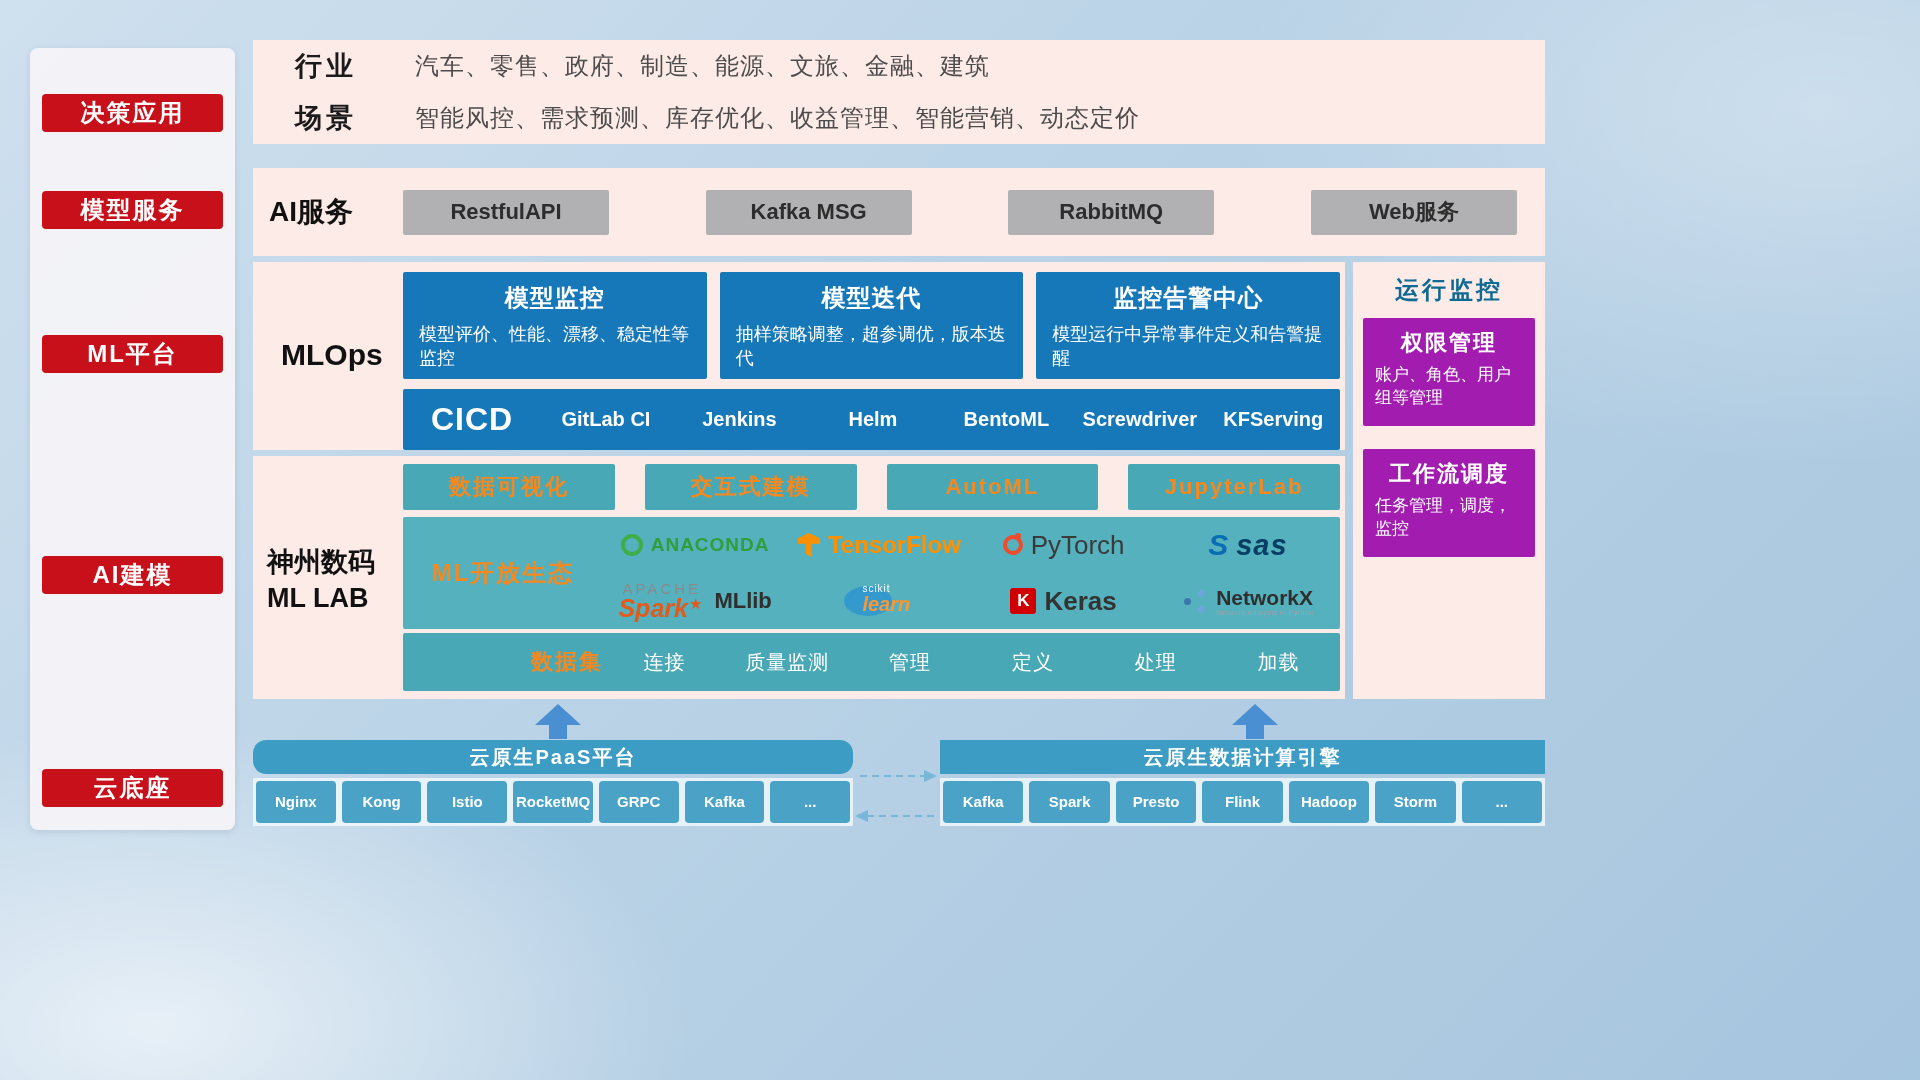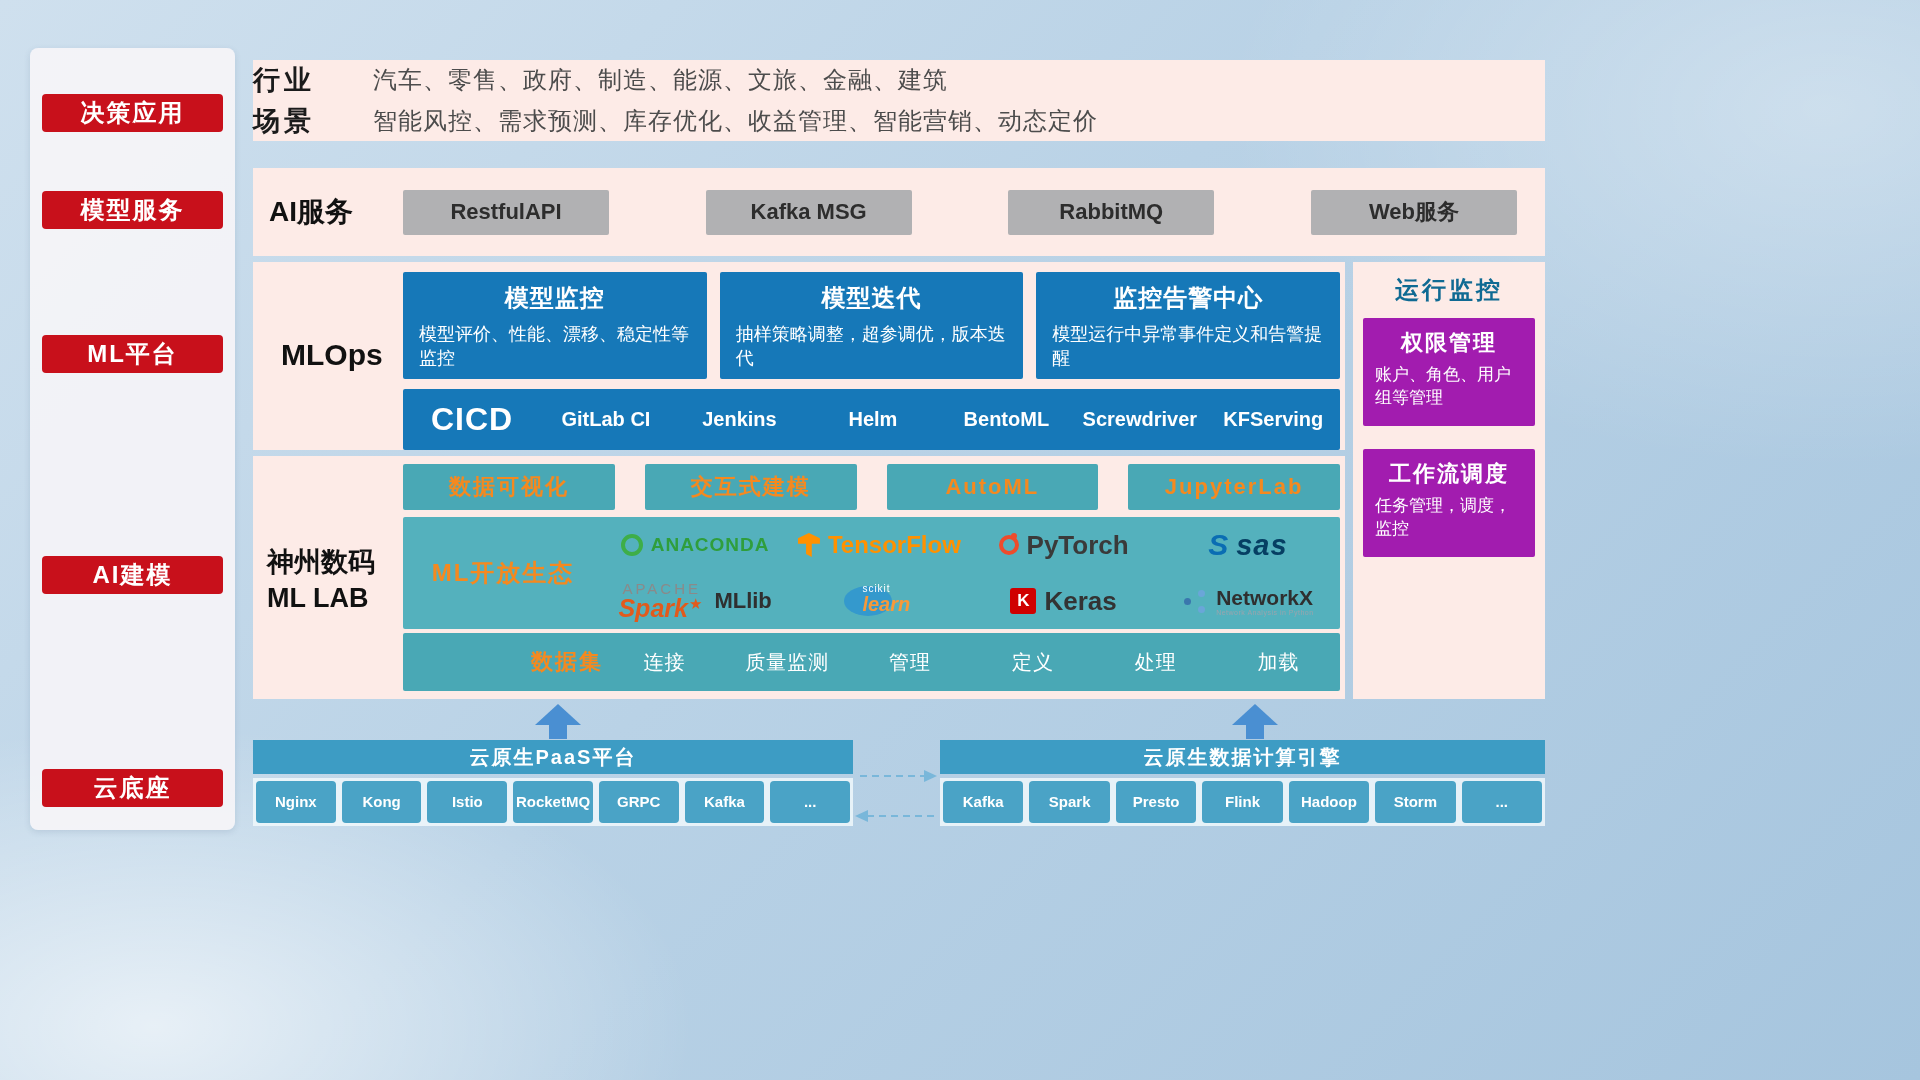--- a/index.html
+++ b/index.html
@@ -26,21 +26,21 @@
     display:flex;align-items:center;justify-content:center;
     font-size:24px;font-weight:700;letter-spacing:2px;cursor:pointer;
   }
   .rail-btn:nth-of-type(1){top:46px;}
   .rail-btn:nth-of-type(2){top:143px;}
   .rail-btn:nth-of-type(3){top:287px;}
   .rail-btn:nth-of-type(4){top:508px;}
   .rail-btn:nth-of-type(5){top:721px;}
   
   .panel{position:absolute;background:#fdebe7;}
-  .sec1{left:253px;top:60px;width:1292px;height:81px;display:grid;grid-template-rows:1fr 1fr;align-items:center;box-sizing:border-box;}
+  .sec1{left:253px;top:40px;width:1292px;height:104px;display:grid;grid-template-rows:1fr 1fr;align-items:center;padding-left:42px;box-sizing:border-box;}
   .ov-row{display:flex;align-items:center;}
   .ov-label{width:120px;font-size:27px;font-weight:800;color:#1b1b1b;letter-spacing:4px;}
   .ov-value{font-size:24px;color:#4c4c4c;letter-spacing:1px;}
   .sec2{left:253px;top:168px;width:1292px;height:88px;display:flex;align-items:center;box-sizing:border-box;}
   .ai-label{width:150px;padding-left:16px;font-size:28px;font-weight:800;color:#111;box-sizing:border-box;}
   .ai-btn-row{flex:1;display:flex;justify-content:space-between;padding-right:28px;}
   .gray-btn{
     width:206px;height:45px;background:#b1b1b3;border-radius:2px;cursor:pointer;
     display:flex;align-items:center;justify-content:center;
     font-size:22px;font-weight:700;color:#2d2d2d;
@@ -64,21 +64,21 @@
   .eco-box{position:absolute;left:150px;right:5px;top:61px;height:112px;background:#54b1bd;border-radius:2px;display:flex;align-items:stretch;}
   .eco-label{width:200px;display:flex;align-items:center;justify-content:center;font-size:24px;font-weight:800;color:#f5891f;letter-spacing:2px;}
   .eco-grid{flex:1;display:grid;grid-template-columns:repeat(4,1fr);grid-template-rows:1fr 1fr;align-items:center;}
   .logo-cell{display:flex;align-items:center;justify-content:center;gap:8px;}
   .ana-icon{width:22px;height:22px;border:4px solid #3eae48;border-radius:50%;box-sizing:border-box;}
   .ana-text{color:#2f9e3c;font-weight:800;font-size:19px;letter-spacing:1px;}
   .tf-icon{width:22px;height:24px;background:#ff9100;clip-path:polygon(50% 0,100% 22%,100% 45%,63% 45%,63% 100%,37% 88%,37% 45%,0 45%,0 22%);}
   .tf-text{color:#ff9100;font-size:24px;font-weight:700;}
   .pt-icon{position:relative;width:20px;height:20px;border:4px solid #ee4c2c;border-radius:50%;box-sizing:border-box;}
   .pt-icon::after{content:"";position:absolute;right:-2px;top:-6px;width:6px;height:6px;border-radius:50%;background:#ee4c2c;}
-  .pt-text{color:#3a3a3a;font-size:26px;font-weight:700;}
+  .pt-text{color:#3a3a3a;font-size:26px;font-weight:400;}
   .sas-icon{font-size:30px;font-weight:800;font-style:italic;color:#0a6db3;line-height:1;}
   .sas-text{color:#063f63;font-size:29px;font-weight:800;font-style:italic;letter-spacing:1px;}
   .spark-stack{display:flex;flex-direction:column;align-items:flex-start;line-height:1;}
   .spark-sub{font-size:15px;color:#8a8a8a;letter-spacing:3px;margin-left:4px;}
   .spark-word{color:#e25a1c;font-size:25px;font-weight:800;font-style:italic;display:flex;align-items:flex-start;}
   .spark-star{font-size:15px;color:#e25a1c;margin-left:1px;}
   .mllib-text{color:#2f2f2f;font-size:22px;font-weight:700;margin-left:4px;}
   .skl-wrap{position:relative;width:70px;height:36px;}
   .skl-blob{position:absolute;left:0;top:3px;width:48px;height:30px;background:#3499cd;border-radius:50%;}
   .skl-stack{position:absolute;left:18px;top:1px;display:flex;flex-direction:column;line-height:1;}
@@ -99,21 +99,21 @@
   .monitor{left:1353px;top:262px;width:192px;height:437px;}
   .mon-title{position:absolute;left:0;right:0;top:12px;text-align:center;font-size:24px;font-weight:800;color:#0f6a93;letter-spacing:3px;}
   .mon-card{position:absolute;left:10px;right:10px;height:108px;background:#a21caf;border-radius:2px;color:#fff;box-sizing:border-box;}
   .mon-card:nth-of-type(2){top:56px;}
   .mon-card:nth-of-type(3){top:187px;}
   .mon-card:nth-of-type(4){top:317px;}
   .mon-card .mc-title{text-align:center;font-size:22px;font-weight:800;margin:10px 0 6px;letter-spacing:2px;}
   .mon-card .mc-desc{font-size:17px;line-height:1.35;padding:0 12px;}
   
   .base-bar{position:absolute;height:34px;background:#3d9cc4;color:#fff;display:flex;align-items:center;justify-content:center;font-size:20px;font-weight:700;letter-spacing:2px;}
-  .bar-paas{left:253px;top:740px;width:600px;}
+  .bar-paas{left:253px;top:740px;width:600px;border-radius:13px;}
   .bar-engine{left:940px;top:740px;width:605px;}
   .chip-strip{position:absolute;top:778px;height:48px;background:rgba(240,248,252,.85);display:flex;gap:6px;padding:3px;box-sizing:border-box;}
   .strip-paas{left:253px;width:600px;}
   .strip-engine{left:940px;width:605px;}
   .chip{flex:1;background:#4aa3c6;border-radius:4px;cursor:pointer;display:flex;align-items:center;justify-content:center;text-align:center;color:#fff;font-size:15px;font-weight:700;line-height:1.05;padding:0 2px;}
   
   .up-arrow{position:absolute;width:0;height:0;border-left:23px solid transparent;border-right:23px solid transparent;border-bottom:21px solid #4a8fd2;}
   .up-arrow::after{content:"";position:absolute;left:-9px;top:21px;width:18px;height:14px;background:#4a8fd2;}
   .ua-left{left:535px;top:704px;}
   .ua-right{left:1232px;top:704px;}

